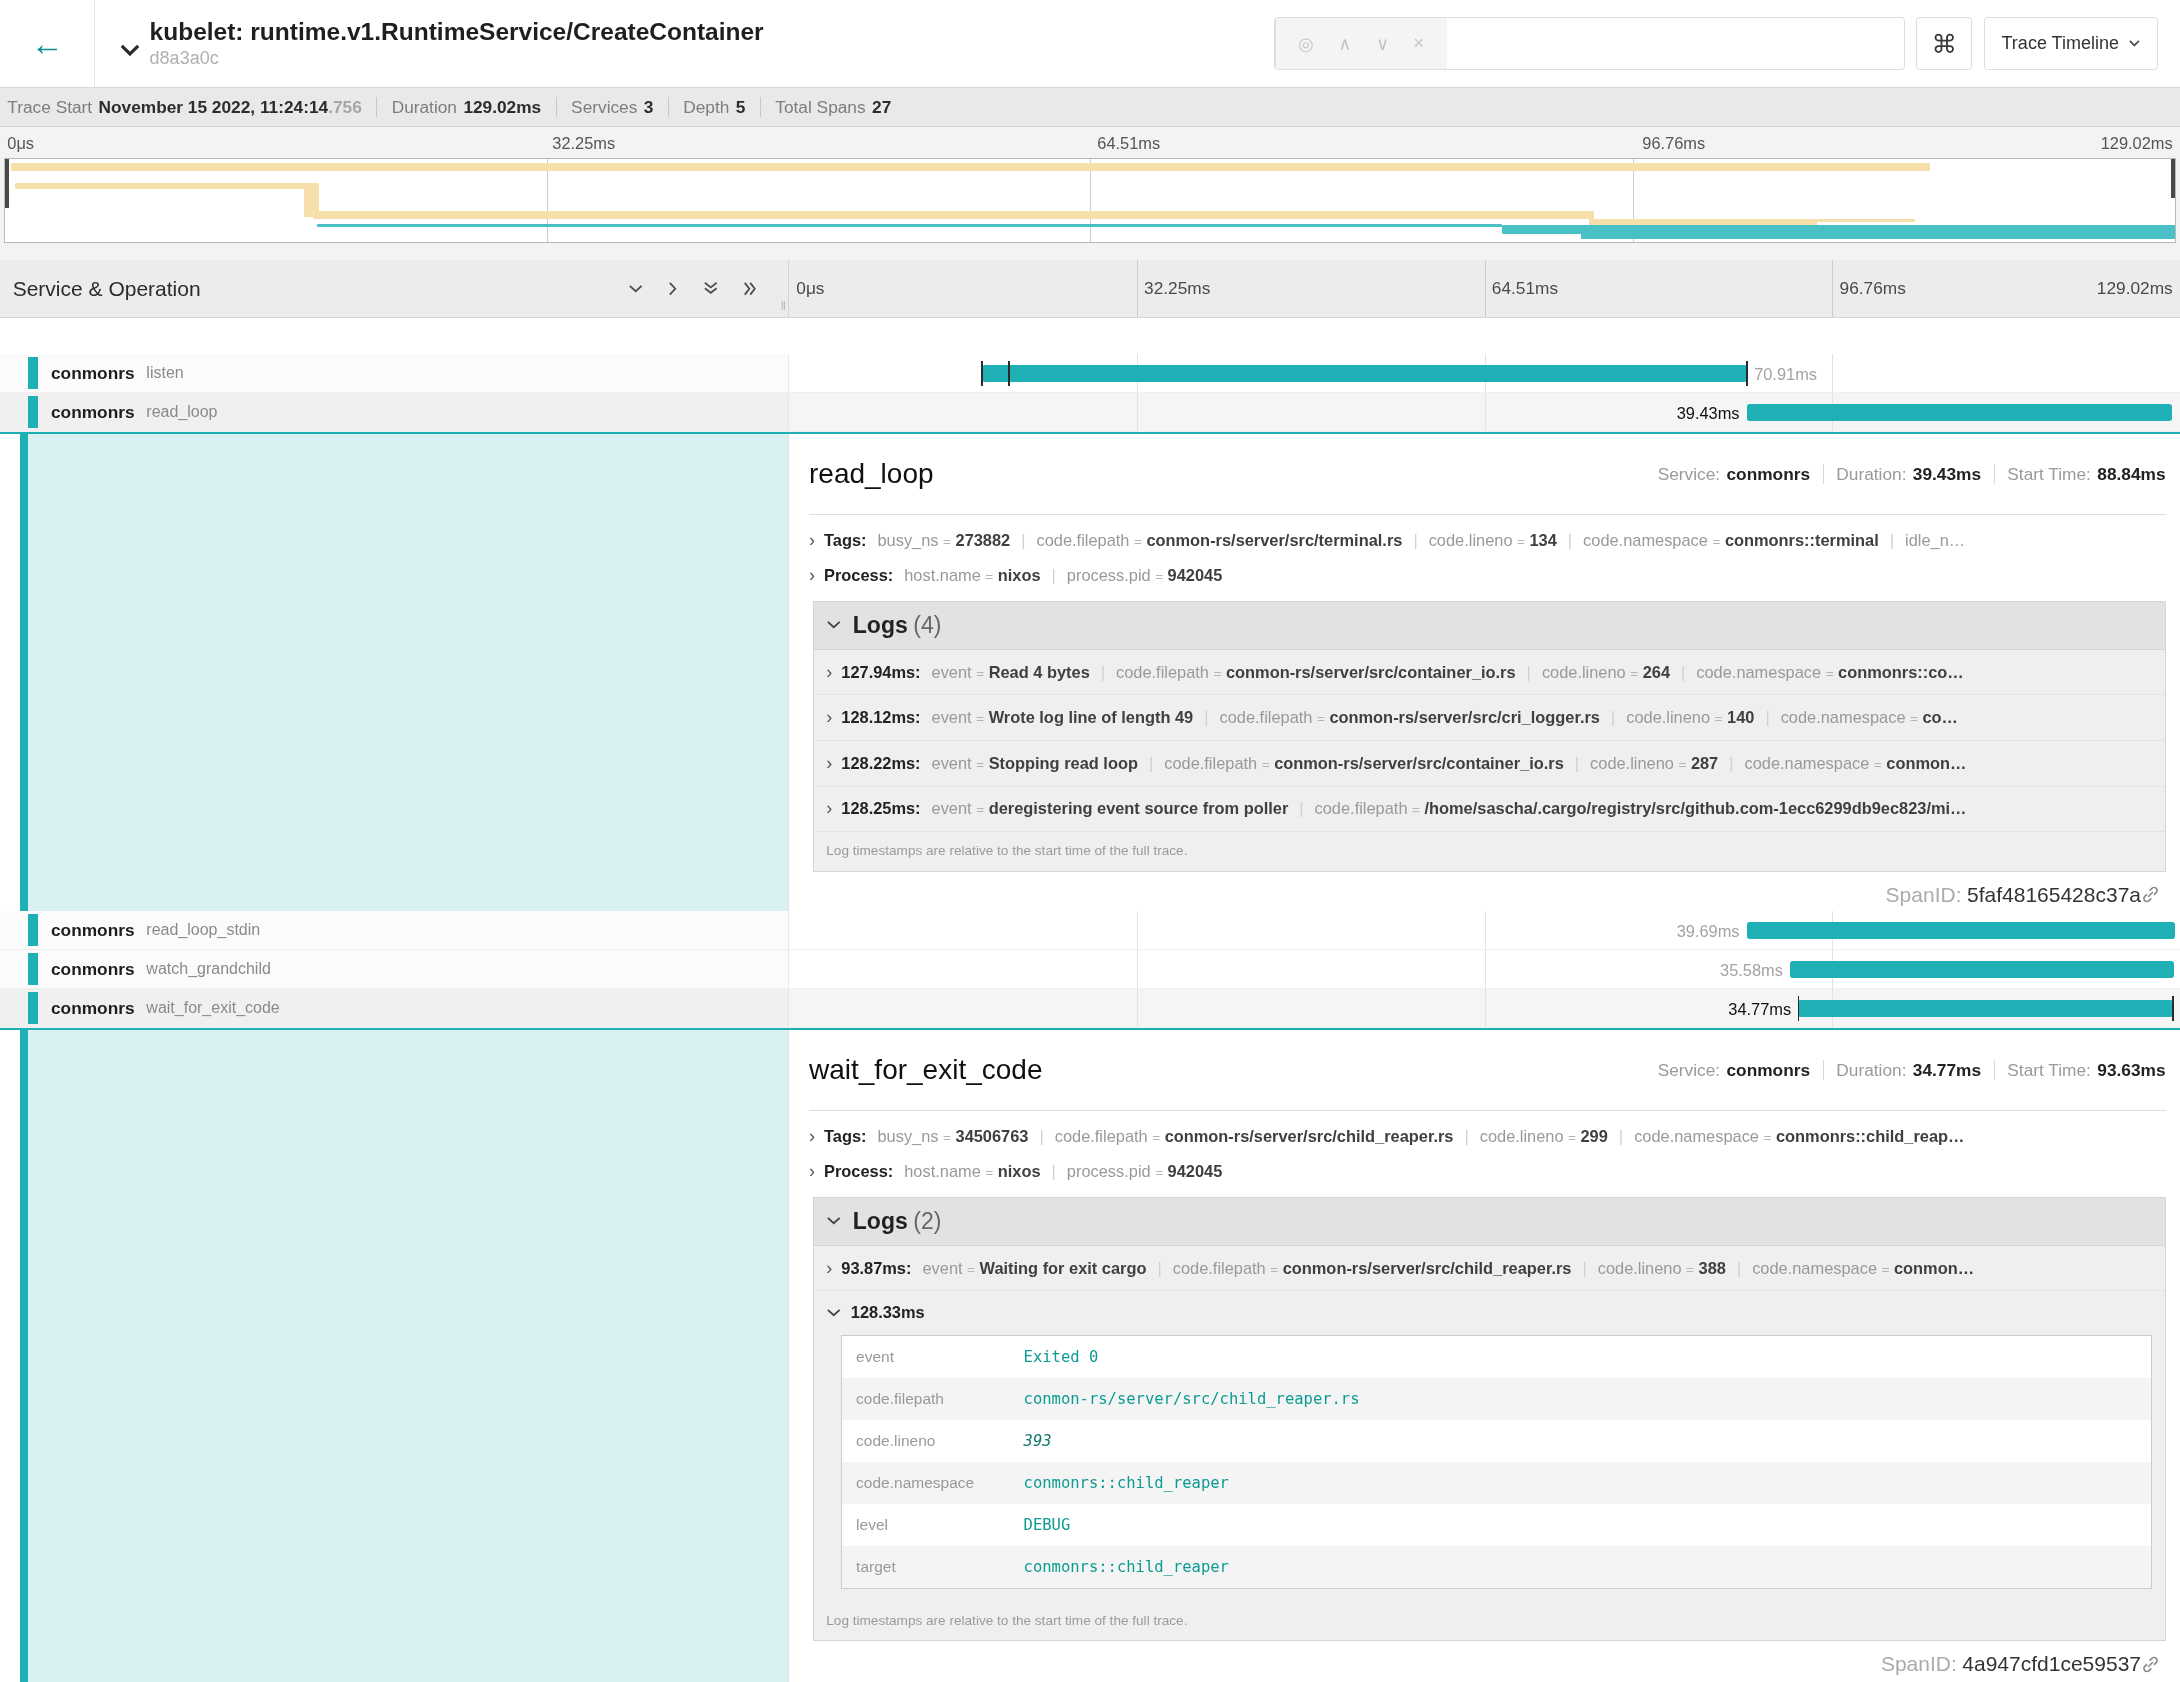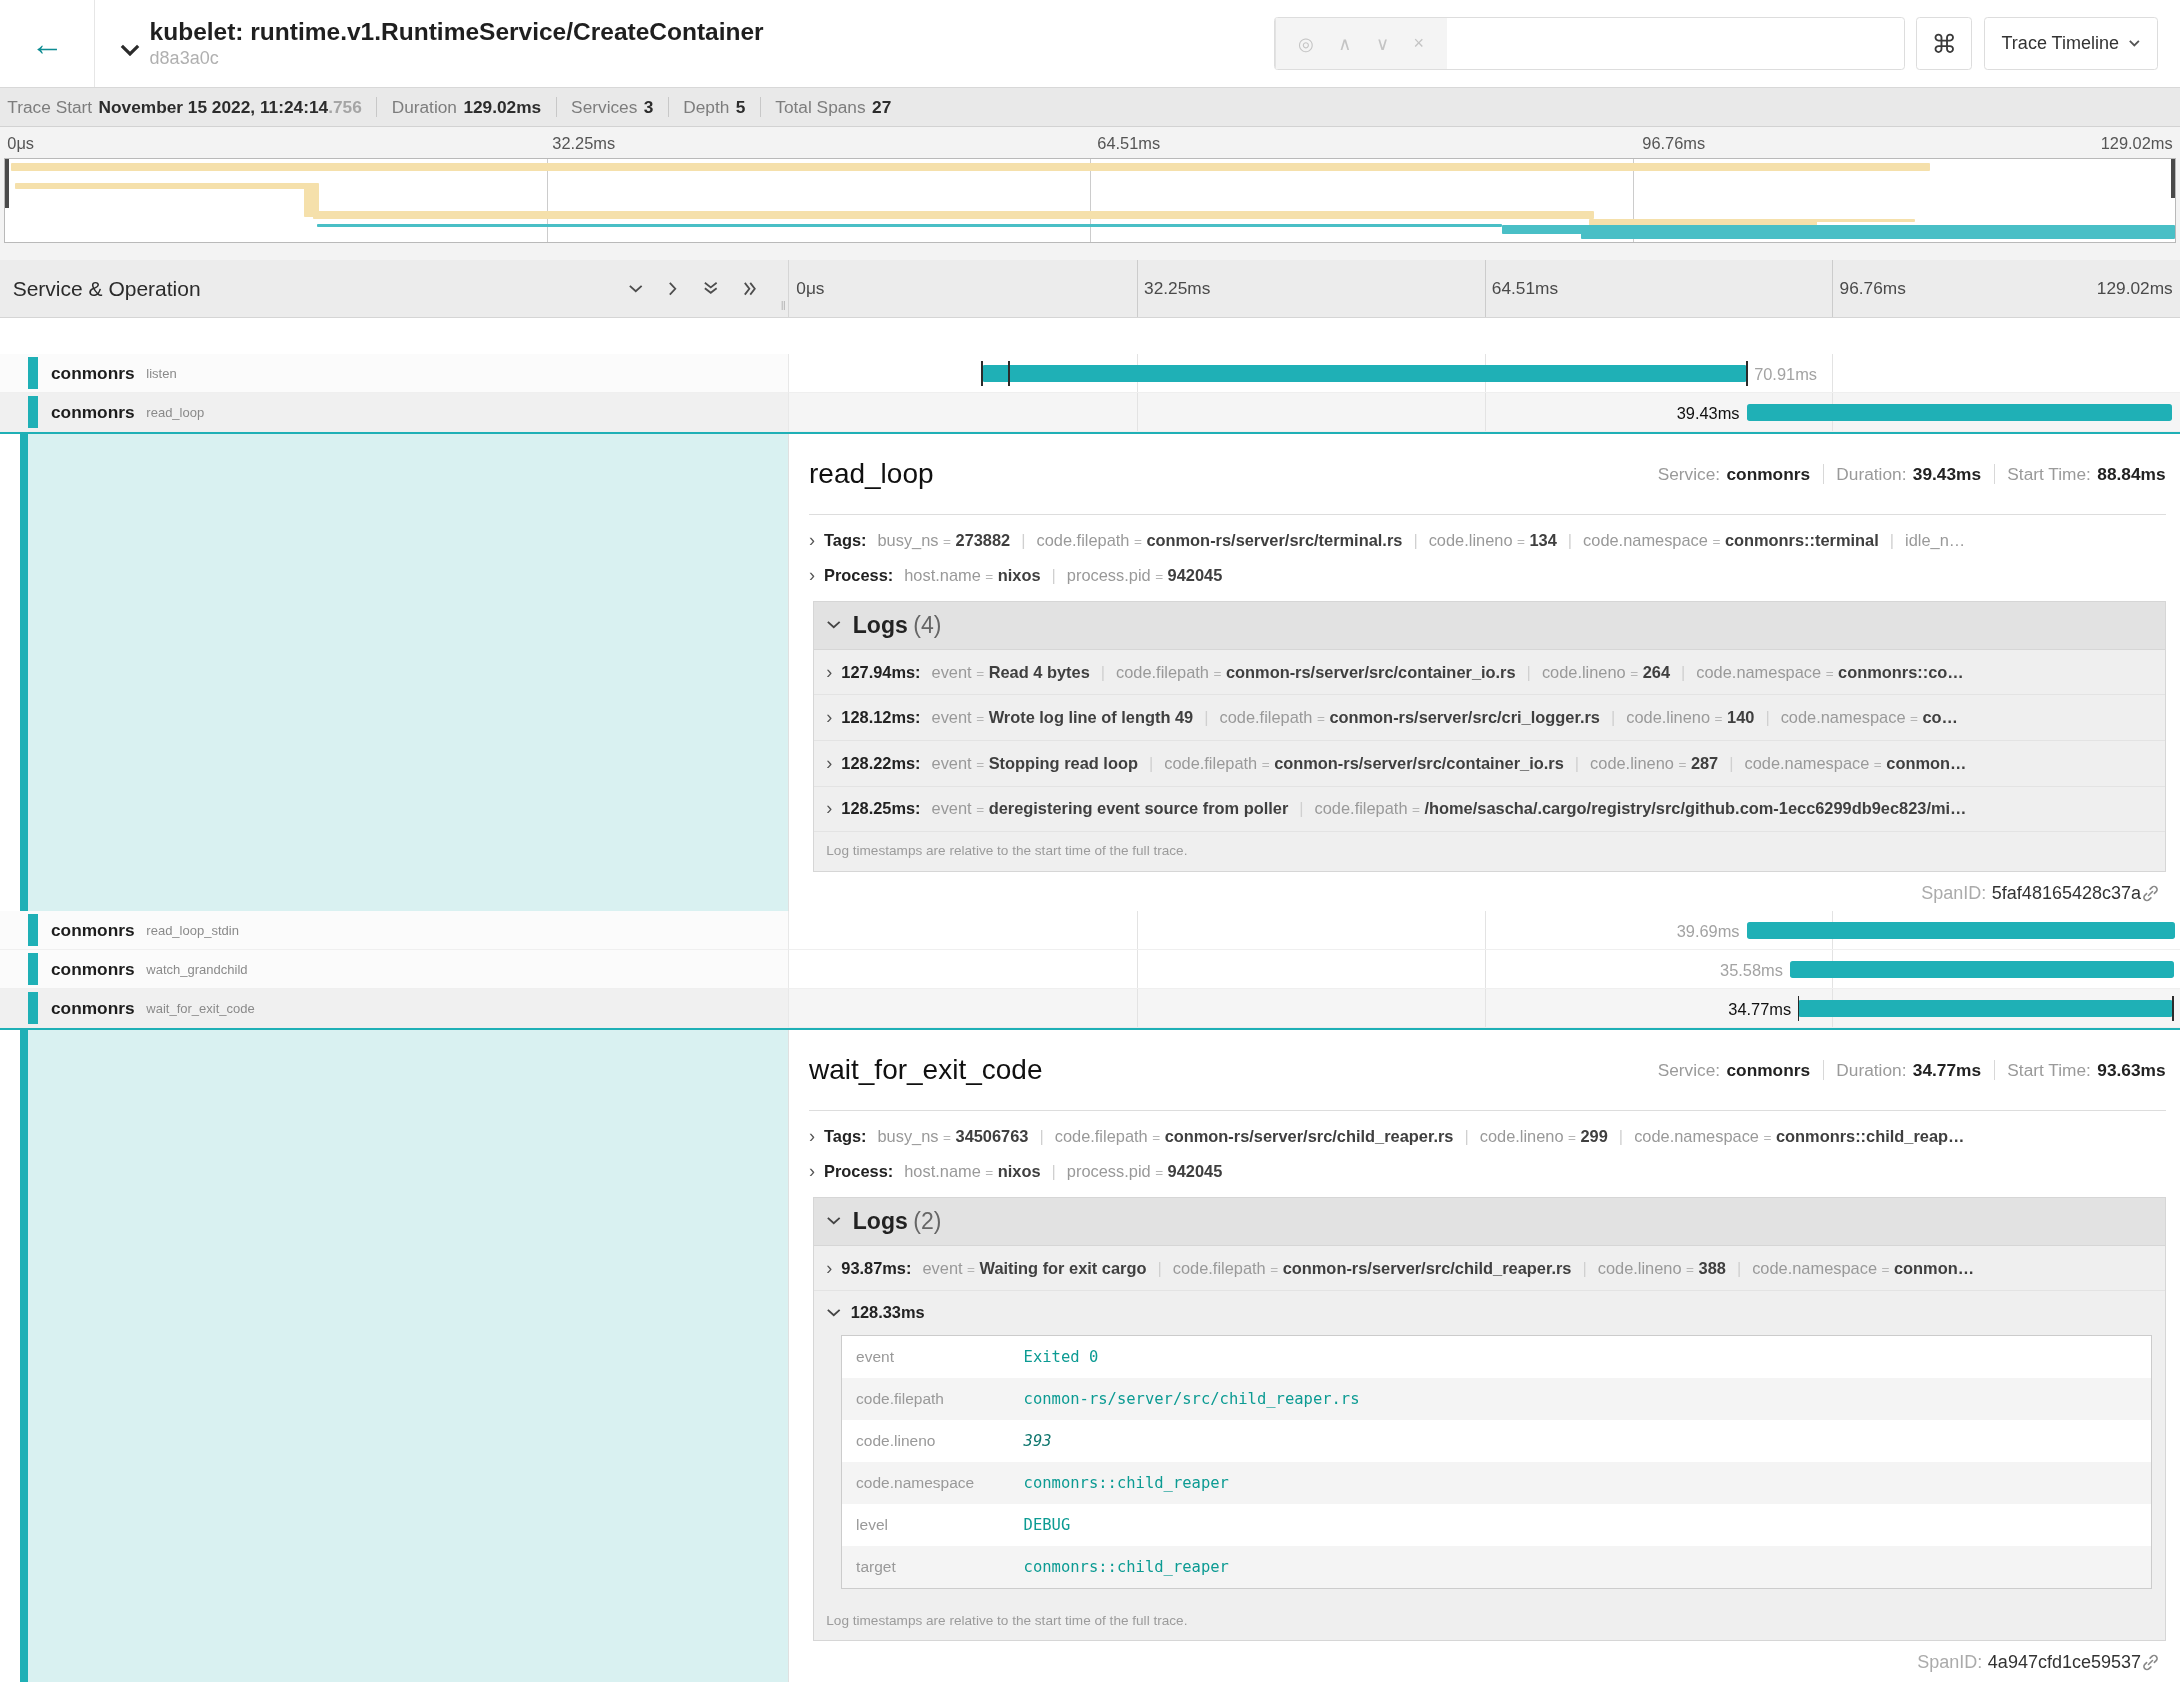--- a/index.html
+++ b/index.html
@@ -58,21 +58,21 @@
   .gh-right .tick{position:absolute;top:18px;}
 
   
   .rows{flex:1;display:flex;flex-direction:column;overflow:hidden;margin-top:36px;}
   .span-row{height:39px;flex:0 0 auto;display:flex;}
   .row-left{width:789px;position:relative;background:#fbfbfb;border-bottom:0.9px solid #efefef;
     border-right:0.9px solid #e8e8e8;display:flex;align-items:center;cursor:pointer;}
   .span-row.selected .row-left{background:#f0f0f0;}
   .accent{position:absolute;left:28px;top:2.7px;bottom:2.7px;width:10px;background:#1fb0b6;}
   .svc{margin-left:51px;font-size:17.3px;font-weight:700;color:#1d1d1d;}
-  .op{margin-left:11.8px;font-size:13px;color:#8a8a8a;}
+  .op{margin-left:11.8px;font-size:16px;color:#8a8a8a;}
   .row-right{flex:1;position:relative;background:#fff;border-bottom:0.9px solid #efefef;cursor:pointer;}
   .span-row.selected .row-right{background:#f5f5f5;}
   .row-right .gridline{background:#e3e3e3;}
   .bar{position:absolute;top:11px;height:17.3px;background:#1fb0b6;border-radius:2.7px;min-width:4.5px;}
   .bar-tick{position:absolute;top:7.3px;height:24.5px;width:1.8px;background:#2b2b2b;}
   .bar-label{position:absolute;top:11px;font-size:16.4px;color:#a3a3a3;white-space:nowrap;}
   .bar-label.dark{color:#111;}
 
   
   .detail{display:flex;flex:0 0 auto;border-top:2.7px solid #1fb0b6;overflow:hidden;background:#fff;}
@@ -104,21 +104,21 @@
   .log-exp-head{padding:11.8px 12.7px 7.3px;font-size:16.4px;display:flex;align-items:center;cursor:pointer;}
   .log-exp-head .log-time{margin-left:9px;}
   .kv-table{margin:5.5px 12.7px 12.7px 27px;background:#fff;border:0.9px solid #ccc;}
   .kv-tr{display:flex;height:42px;align-items:center;font-size:15.5px;}
   .kv-tr.alt{background:#f4f4f4;}
   .kv-tk{width:182px;padding-left:14.5px;color:#999;flex:0 0 auto;}
   .kv-tv{font-family:"DejaVu Sans Mono",monospace;font-size:15.5px;}
   .kv-tv.teal{color:#0c9b93;}
   .kv-tv.blue{color:#0f766e;font-style:italic;}
   .logs-note{padding:11px 12.7px 12.7px;color:#9b9b9b;font-size:13.6px;}
-  .d-spanid{display:flex;justify-content:flex-end;align-items:center;padding:11px 5.5px 0 0;font-size:18px;}
+  .d-spanid{display:flex;justify-content:flex-end;align-items:center;padding:11px 5.5px 0 0;font-size:21px;}
   .sid-label{color:#ababab;margin-right:5.5px;}
   .sid-value{color:#333;}
   .icon{display:inline-flex;align-items:center;}
 </style>
 </head>
 <body>
 
 <div class="app">
 
   <div class="topbar">

